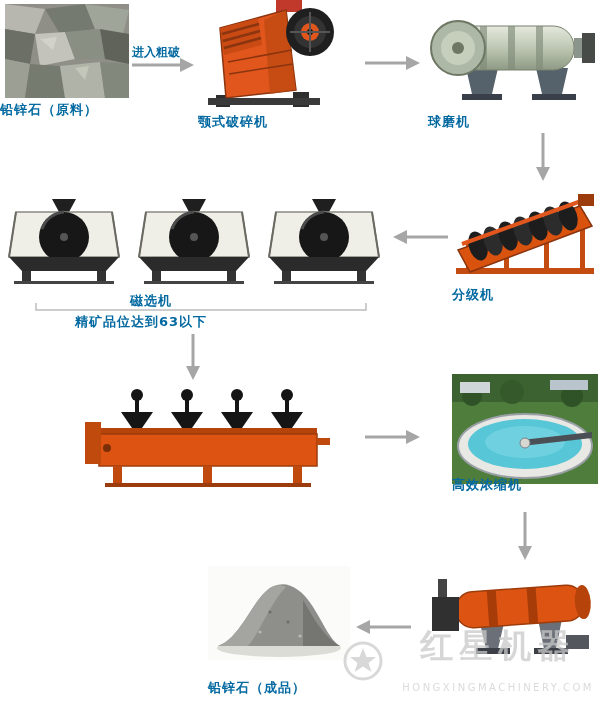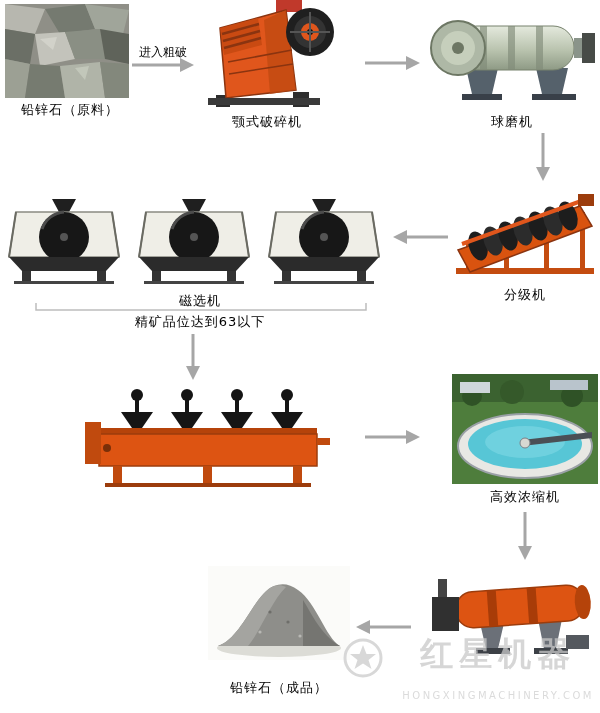--- a/index.html
+++ b/index.html
@@ -1,25 +1,25 @@
 <!DOCTYPE html>
 <html><head>
 <meta charset="utf-8">
 <style>
   *{margin:0;padding:0;box-sizing:border-box}
   html,body{background:#ffffff}
   .canvas{position:relative;width:600px;height:713px;background:#fff;overflow:hidden;
           font-family:"DejaVu Sans","Liberation Sans",sans-serif;color:#111}
   .img{position:absolute}
   .img svg{width:100%;height:100%;display:block}
-  .lbl{position:absolute;text-align:center;font-size:13px;font-weight:400;color:#000000;letter-spacing:1px;white-space:nowrap}
+  .lbl{position:absolute;text-align:left;font-size:13px;font-weight:700;color:#0369a1;letter-spacing:1px;white-space:nowrap}
   .lbl.small{font-size:12px;letter-spacing:0}
   .arr{position:absolute}
   .bracket{position:absolute}
-  .watermark{position:absolute;right:6px;bottom:12px;display:flex;align-items:flex-start;gap:18px;opacity:.75}
+  .watermark{position:absolute;right:6px;bottom:20px;display:flex;align-items:center;gap:18px;opacity:.75}
   .wm-text{display:flex;flex-direction:column;align-items:center}
   .wm-brand{font-size:33px;font-weight:700;letter-spacing:6px;color:#c9c9c9;line-height:1.05}
   .wm-site{font-size:10px;letter-spacing:2.5px;color:#cfcfcf;margin-top:18px}
 </style>
 </head>
 <body>
 
 <div class="canvas">
 
   <svg width="0" height="0" style="position:absolute" aria-hidden="true">
@@ -221,21 +221,21 @@
       <circle cx="120" cy="22" r="11" fill="#2f5226"></circle>
       <rect x="8" y="8" width="30" height="11" fill="#cfd6da"></rect>
       <rect x="98" y="6" width="38" height="10" fill="#b9c4cc"></rect>
       <ellipse cx="73" cy="72" rx="67" ry="32" fill="#e8e8e4" stroke="#9aa0a6" stroke-width="2"></ellipse>
       <ellipse cx="73" cy="70" rx="57" ry="25" fill="#57c6d6"></ellipse>
       <ellipse cx="73" cy="68" rx="40" ry="16" fill="#79d6e2" opacity=".7"></ellipse>
       <polygon points="70,66 140,58 140,64 70,72" fill="#4a4f55"></polygon>
       <circle cx="73" cy="69" r="5" fill="#d8d8d2" stroke="#7b8187"></circle>
     </svg>
   </figure>
-  <div class="lbl" style="left:452px;top:488px;width:146px">高效浓缩机</div>
+  <div class="lbl" style="left:452px;top:476px;width:146px">高效浓缩机</div>
 
   <svg class="arr" style="left:518px;top:512px" width="14" height="48">
     <line x1="7" y1="0" x2="7" y2="34" stroke="#a6a6a6" stroke-width="3"></line>
     <polygon points="0,34 14,34 7,48" fill="#a6a6a6"></polygon>
   </svg>
 
   <figure class="img" style="left:426px;top:563px;width:172px;height:98px">
     <svg viewBox="0 0 172 98" preserveAspectRatio="none">
       <polygon points="54,60 78,60 72,86 60,86" fill="#6b7078"></polygon>
       <polygon points="112,56 136,56 130,86 118,86" fill="#6b7078"></polygon>

